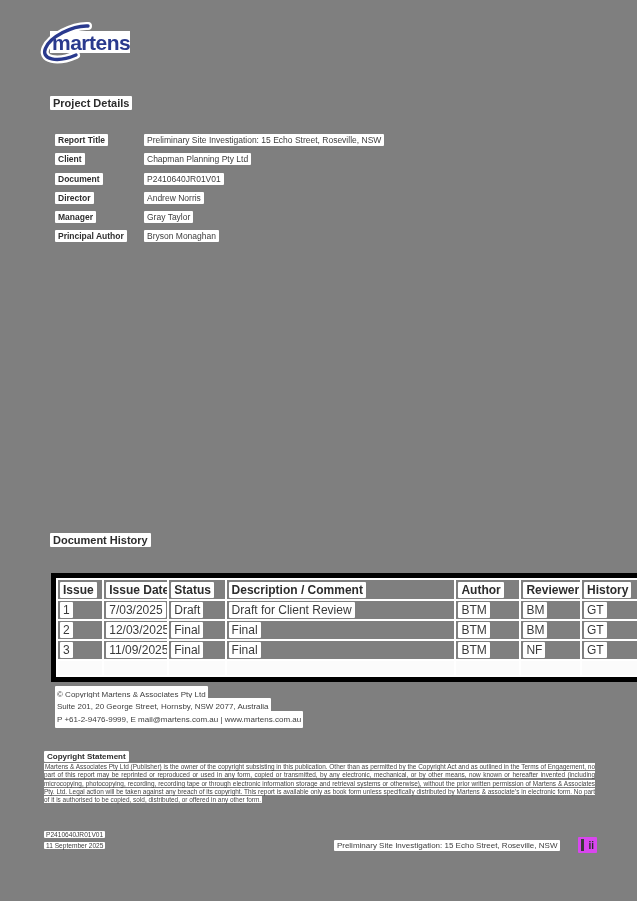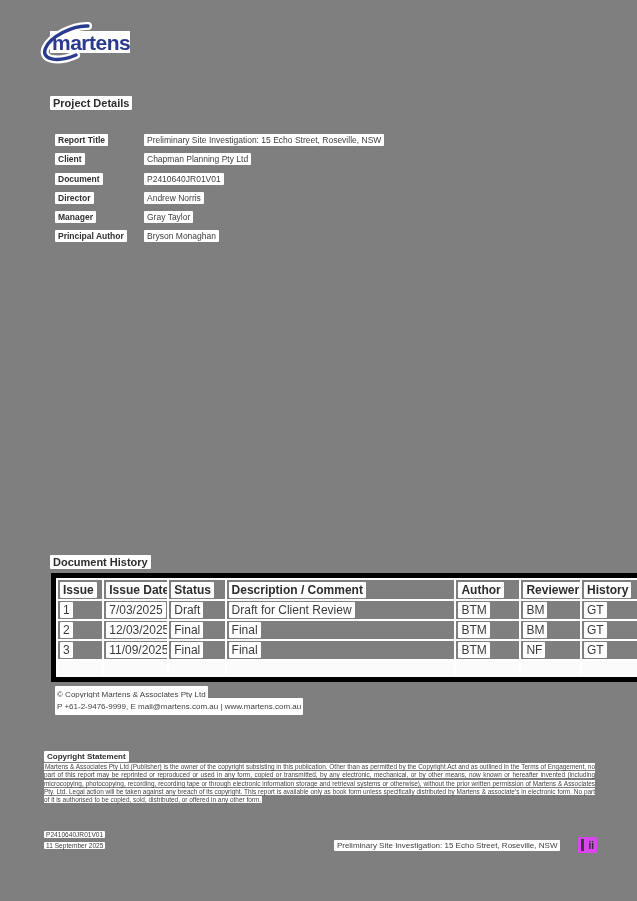--- a/index.html
+++ b/index.html
@@ -19,21 +19,21 @@
     white-space:nowrap;
   }
   
   .logo{position:absolute;left:30px;top:20px;width:110px;height:46px;}
   
   .section-heading{
     position:absolute;
     font-size:11px;font-weight:bold;color:#2d2d2d;
   }
   .h-project{left:50px;top:96px;}
-  .h-history{left:50px;top:555px;}
+  .h-history{left:50px;top:533px;}
   
   .details{position:absolute;left:55px;top:134px;}
   .detail-row{position:relative;height:19.3px;font-size:8.5px;}
   .detail-label{position:absolute;left:0;top:0;font-weight:bold;color:#303030;}
   .detail-value{position:absolute;left:89px;top:0;color:#3d3d3d;}
   
   .history-table{
     position:absolute;left:51px;top:573px;
     width:600px;
     border-collapse:separate;border-spacing:2px;
@@ -188,20 +188,21 @@
     <td></td>
     <td></td>
     <td></td>
     <td></td>
   </tr>
 </tbody>
   </table>
 
 <div class="contact">
   <div class="contact-line"><span class="patch">© Copyright Martens &amp; Associates Pty Ltd</span></div>
+  <div class="contact-line"><span class="patch">Suite 201, 20 George Street, Hornsby, NSW 2077, Australia</span></div>
   <div class="contact-line"><span class="patch">P +61-2-9476-9999, E mail@martens.com.au | www.martens.com.au</span></div>
 </div>
 
 <div class="copy-heading">
   <span class="patch">Copyright Statement</span>
 </div>
 <div class="copy-body">
   <span>Martens &amp; Associates Pty Ltd (Publisher) is the owner of the copyright subsisting in this publication. Other than as permitted by the Copyright Act and as outlined in the Terms of Engagement, no part of this report may be reprinted or reproduced or used in any form, copied or transmitted, by any electronic, mechanical, or by other means, now known or hereafter invented (including microcopying, photocopying, recording, recording tape or through electronic information storage and retrieval systems or otherwise), without the prior written permission of Martens &amp; Associates Pty. Ltd. Legal action will be taken against any breach of its copyright. This report is available only as book form unless specifically distributed by Martens &amp; associate's in electronic form. No part of it is authorised to be copied, sold, distributed, or offered in any other form.</span>
 </div>
 

